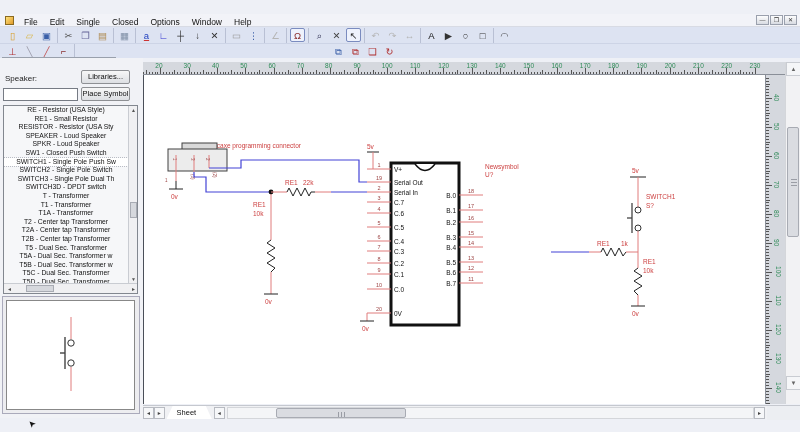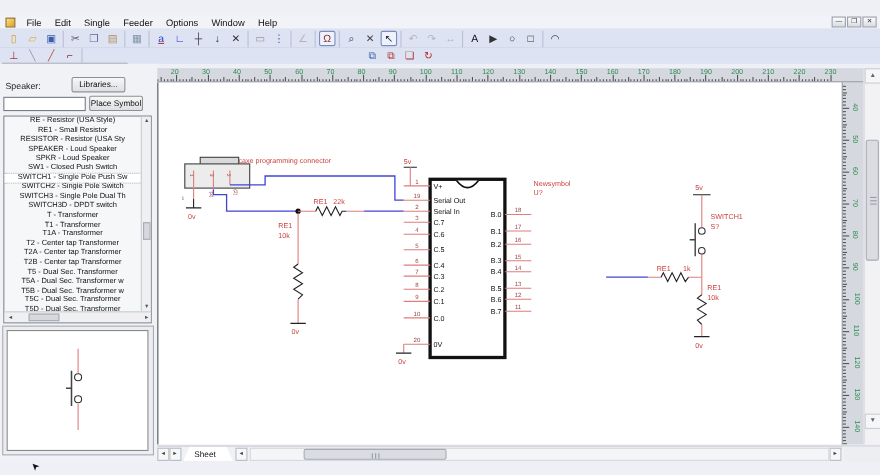--- a/index.html
+++ b/index.html
@@ -42,21 +42,21 @@
   #tbrow2-right { margin-left:253px; }
 
   
   #coordbox { position:absolute; left:2px; top:57px; width:114px; height:13px; background:#fdfdfd; border:1px solid #99a0ac; font-size:7.5px; line-height:11px; padding-left:5px; white-space:pre; color:#111; }
 
   
   #sidebar { position:absolute; left:0; top:58px; width:143px; height:360px; background:#f1f2f6; }
   #filter-label { position:absolute; left:5px; top:16px; font-size:8px; color:#222; }
   .w7btn { position:absolute; font-size:7.5px; text-align:center; color:#111;
     background:linear-gradient(#f7f7f7,#dddfe3); border:1px solid #8e9094; border-radius:2px; }
-  #btn-libraries { left:65px; top:12px; width:49px; height:14px; line-height:12px; }
+  #btn-libraries { left:81px; top:12px; width:49px; height:14px; line-height:12px; }
   #btn-place { left:81px; top:29px; width:49px; height:14px; line-height:12px; }
   #filter-input { position:absolute; left:3px; top:30px; width:75px; height:13px; border:1px solid #767b84; background:#fff; font-size:8px; padding:0 2px; }
   #liblist { position:absolute; left:3px; top:47px; width:135px; height:189px; background:#f6f7f9; border:1px solid #82878f; overflow:hidden; }
   .lib-item { height:8.6px; font-size:6.8px; line-height:8.6px; text-align:center; color:#111; white-space:nowrap; overflow:hidden; width:124px; }
   .lib-item.sel { background:#ffffff; outline:1px dotted #b9bcc4; }
   #lib-vscroll { position:absolute; right:0; top:0; width:9px; height:177px; background:#f0f0f2; border-left:1px solid #c9ccd2; }
   #lib-vthumb { position:absolute; left:1px; top:96px; width:7px; height:16px; background:#d6d8dd; border:1px solid #a8abb3; }
   .mini-arrow { position:absolute; font-size:5px; color:#555; width:9px; text-align:center; }
   #lib-hscroll { position:absolute; left:0; bottom:0; width:135px; height:10px; background:#f0f0f2; border-top:1px solid #c9ccd2; }
   #lib-hthumb { position:absolute; left:22px; top:1px; width:28px; height:7px; background:#d6d8dd; border:1px solid #a8abb3; }
@@ -109,21 +109,21 @@
   .s-tiny { fill:var(--pin_number); font-size:4.5px; font-family:"Liberation Sans",sans-serif; }
 </style>
 </head>
 <body>
 
 <div id="app">
 
 
   <div id="menubar">
     <div id="mdi-icon"></div>
-    <span id="menu-items"><span class="menu-item">File</span><span class="menu-item">Edit</span><span class="menu-item">Single</span><span class="menu-item">Feeder</span><span class="menu-item">Options</span><span class="menu-item">Window</span><span class="menu-item">Help</span></span>
+    <span id="menu-items"><span class="menu-item">File</span><span class="menu-item">Edit</span><span class="menu-item">Single</span><span class="menu-item">Closed</span><span class="menu-item">Options</span><span class="menu-item">Window</span><span class="menu-item">Help</span></span>
     <div id="mdi-btns">
       <div class="mdibtn">—</div>
       <div class="mdibtn">❐</div>
       <div class="mdibtn">✕</div>
     </div>
   </div>
 
   <div id="tbrow1">
       <span class="tb-group">
         <span class="tb-ico" style="color: rgb(217, 154, 31);">▯</span>

